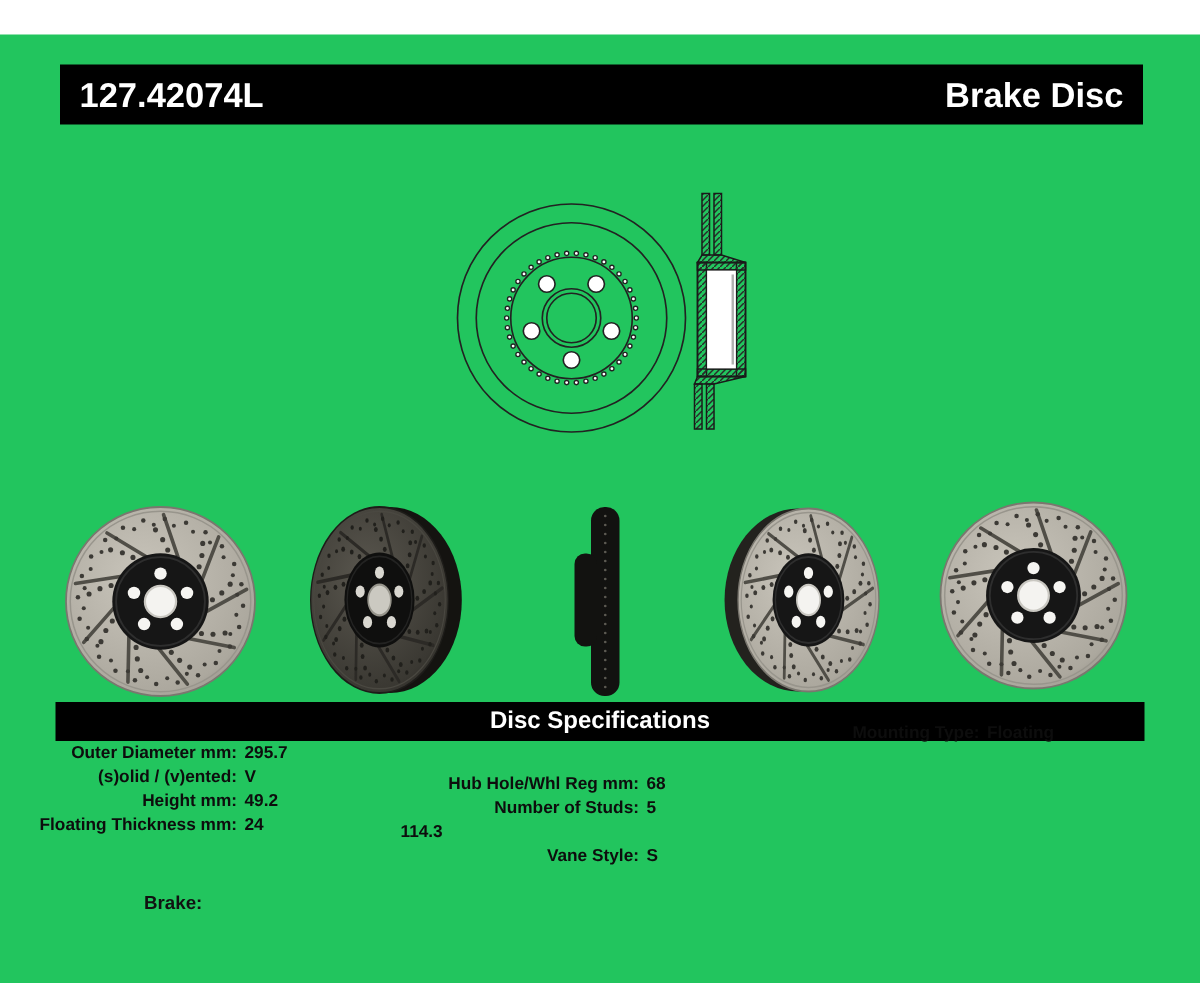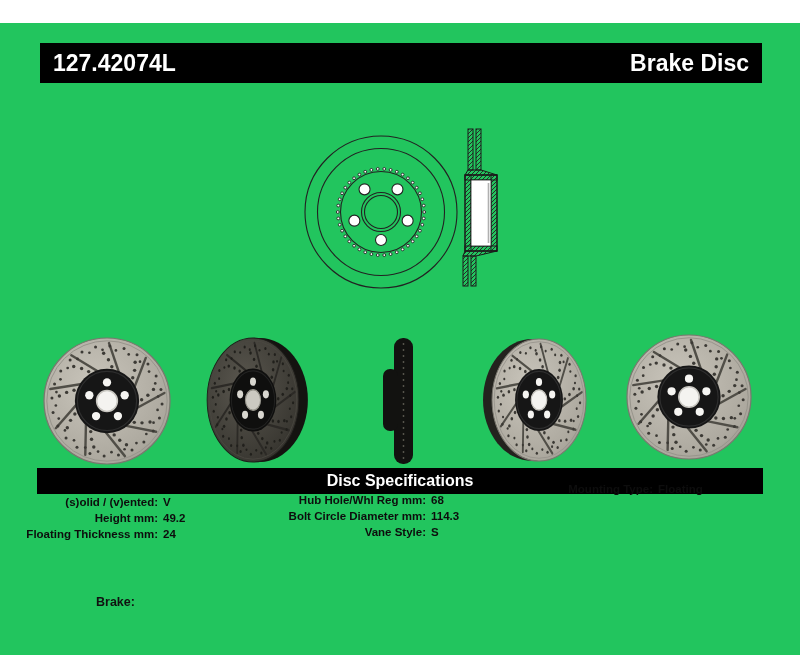--- a/index.html
+++ b/index.html
@@ -8,21 +8,21 @@
   .header-bar{position:absolute;left:40px;top:20px;width:722px;height:40px;background:#000;
         color:#fff;display:flex;align-items:center;justify-content:space-between;
         padding:0 13px;box-sizing:border-box;font-weight:bold;font-size:23px;letter-spacing:0px;}
   .spec-bar{position:absolute;left:37px;top:445px;width:726px;height:26px;background:#000;
         color:#fff;display:flex;align-items:center;justify-content:center;
         font-weight:bold;font-size:16px;}
   .drawing-svg{position:absolute;left:280px;top:95px;}
   .photos-svg{position:absolute;left:0;top:300px;}
   .spec-col{position:absolute;font-size:11.5px;font-weight:bold;line-height:16px;color:#0d0d0d;}
   #spec-col1{left:40px;top:471px;}
-  #spec-col2{left:262px;top:469px;}
+  #spec-col2{left:262px;top:492px;}
   #spec-col3{left:556px;top:458px;}
   .spec-row{display:flex;white-space:nowrap;height:16px;}
   .spec-label{display:flex;justify-content:flex-end;flex:none;}
   #spec-col1 .spec-label{width:118px;}
   #spec-col2 .spec-label{width:164px;}
   #spec-col3 .spec-label{width:97px;}
   .spec-value{margin-left:5px;}
   .note{position:absolute;left:96px;top:572px;font-size:12.5px;font-weight:bold;}
 </style>
 </head>
@@ -556,39 +556,46 @@
         <circle cx="0" cy="0" r="10.23" fill="#f4f3f0" stroke="#c9c7c1" stroke-width="1.5"></circle>
       </g>
     </svg>
 
   <div class="spec-bar">
     <span>Disc Specifications</span>
   </div>
 
   <div class="spec-col" id="spec-col1">
       <div class="spec-row">
+        <span class="spec-label">Outer Diameter mm:</span>
+        <span class="spec-value">295.7</span>
+      </div>
+      <div class="spec-row">
         <span class="spec-label">(s)olid / (v)ented:</span>
         <span class="spec-value">V</span>
       </div>
       <div class="spec-row">
         <span class="spec-label">Height mm:</span>
         <span class="spec-value">49.2</span>
       </div>
       <div class="spec-row">
         <span class="spec-label">Floating Thickness mm:</span>
         <span class="spec-value">24</span>
       </div>
     </div>
   <div class="spec-col" id="spec-col2">
       <div class="spec-row">
         <span class="spec-label">Hub Hole/Whl Reg mm:</span>
         <span class="spec-value">68</span>
       </div>
       <div class="spec-row">
-        <span class="spec-label">Bolt Circle Diameter mm:</span>
+        <span class="spec-label">Number of Studs:</span>
+        <span class="spec-value">5</span>
+      </div>
+      <div class="spec-row">
         <span class="spec-value">114.3</span>
       </div>
       <div class="spec-row">
         <span class="spec-label">Vane Style:</span>
         <span class="spec-value">S</span>
       </div>
     </div>
   <div class="spec-col" id="spec-col3">
       <div class="spec-row">
         <span class="spec-label">Mounting Type:</span>

